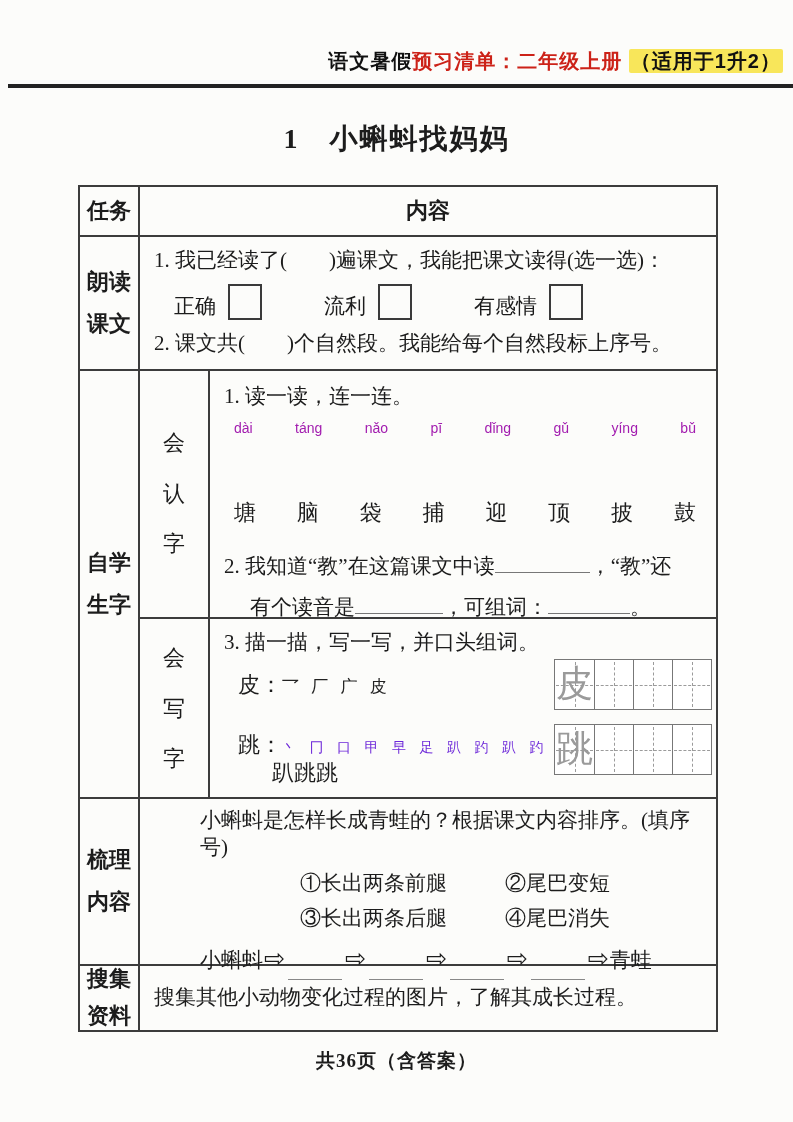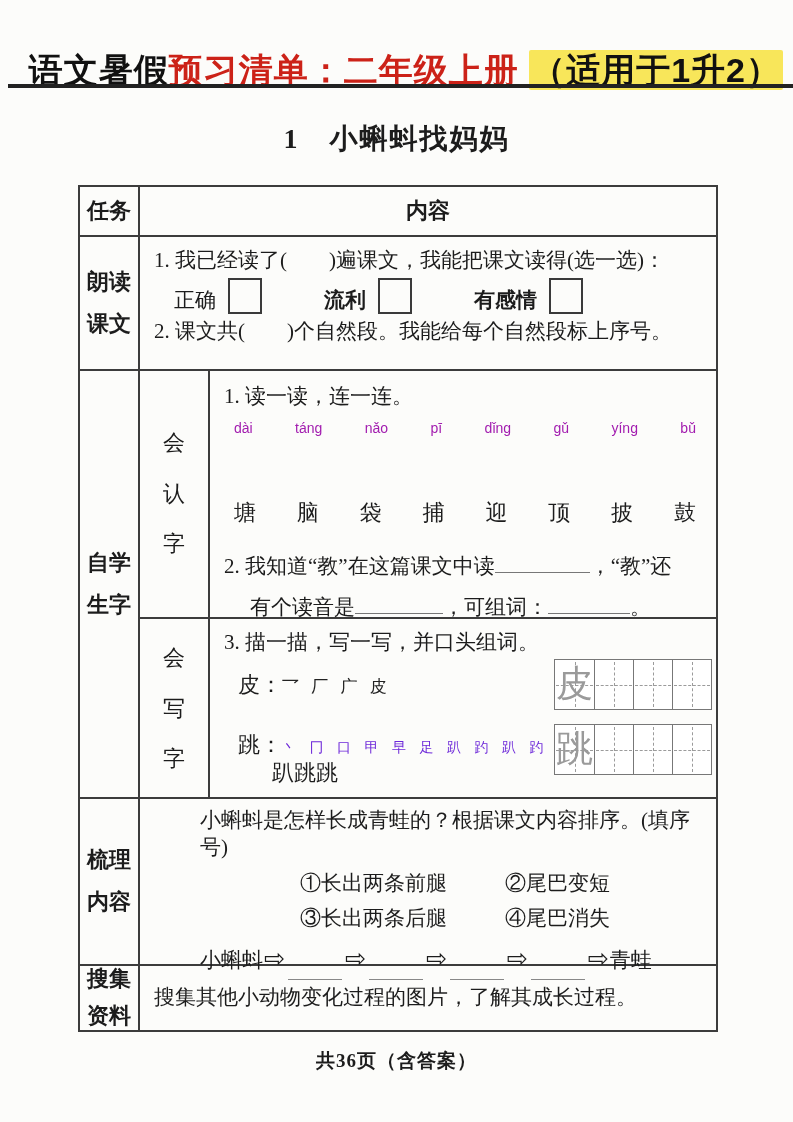--- a/index.html
+++ b/index.html
@@ -19,21 +19,21 @@
     width:793px;height:1122px;
     background:#fcfcfa;
     font-family:var(--serif);
     color:var(--ink);
     overflow:hidden;
     margin:0 auto;
   }
   
   .header{
     position:absolute;top:48px;right:10px;
-    font-family:var(--sans);font-weight:bold;font-size:34px;
+    font-family:var(--sans);font-weight:bold;font-size:20px;
     white-space:nowrap;letter-spacing:1px;
   }
   .h-black{color:#111;}
   .h-red{color:var(--red);}
   .h-hl{color:#111;background:var(--yellow);padding:1px 2px;border-radius:2px;}
   .double-rule{
     position:absolute;left:8px;right:0;top:84px;height:4px;
     border-top:2px solid #222;border-bottom:2px solid #222;
   }
   
@@ -51,24 +51,24 @@
   .trow{display:flex;}
   .trow + .trow{border-top:2px solid var(--bd);}
   .lcell{
     width:60px;flex:0 0 60px;border-right:2px solid var(--bd);
     display:flex;flex-direction:column;align-items:center;justify-content:center;
     gap:13px;font-family:var(--sans);font-weight:bold;font-size:22px;
   }
   .ccell{flex:1;position:relative;}
   .center-h{display:flex;align-items:center;justify-content:center;font-family:var(--sans);font-weight:bold;font-size:22px;}
   
-  .read-body{padding:10px 6px 24px 14px;display:flex;flex-direction:column;justify-content:space-between;height:100%;}
+  .read-body{padding:10px 6px 12px 14px;display:flex;flex-direction:column;justify-content:space-between;height:100%;}
   .opt-line{display:flex;align-items:center;padding-left:20px;margin:2px 0;}
   .opt-group{display:flex;align-items:flex-end;}
-  .opt-group + .opt-group{margin-left:62px;font-weight:bold;}
+  .opt-group + .opt-group{margin-left:62px;}
   .checkbox{width:34px;height:36px;border:2px solid #3a3a3a;margin-left:12px;background:transparent;}
   
   .subrows{flex:1;display:flex;flex-direction:column;}
   .subrow{display:flex;}
   .subrow + .subrow{border-top:2px solid var(--bd);}
   .sublabel{
     width:70px;flex:0 0 70px;border-right:2px solid var(--bd);
     display:flex;flex-direction:column;align-items:center;justify-content:center;
     gap:22px;font-family:var(--serif);font-size:22px;
   }

